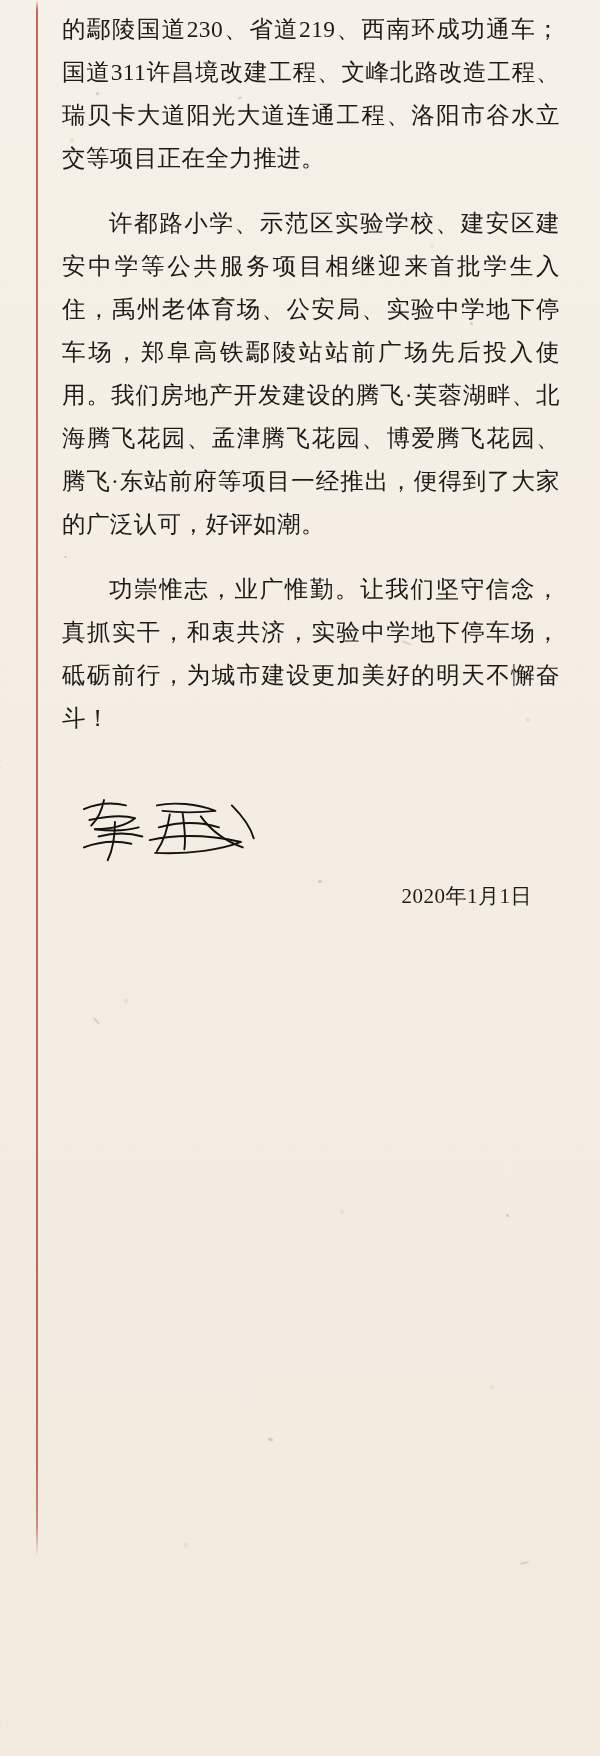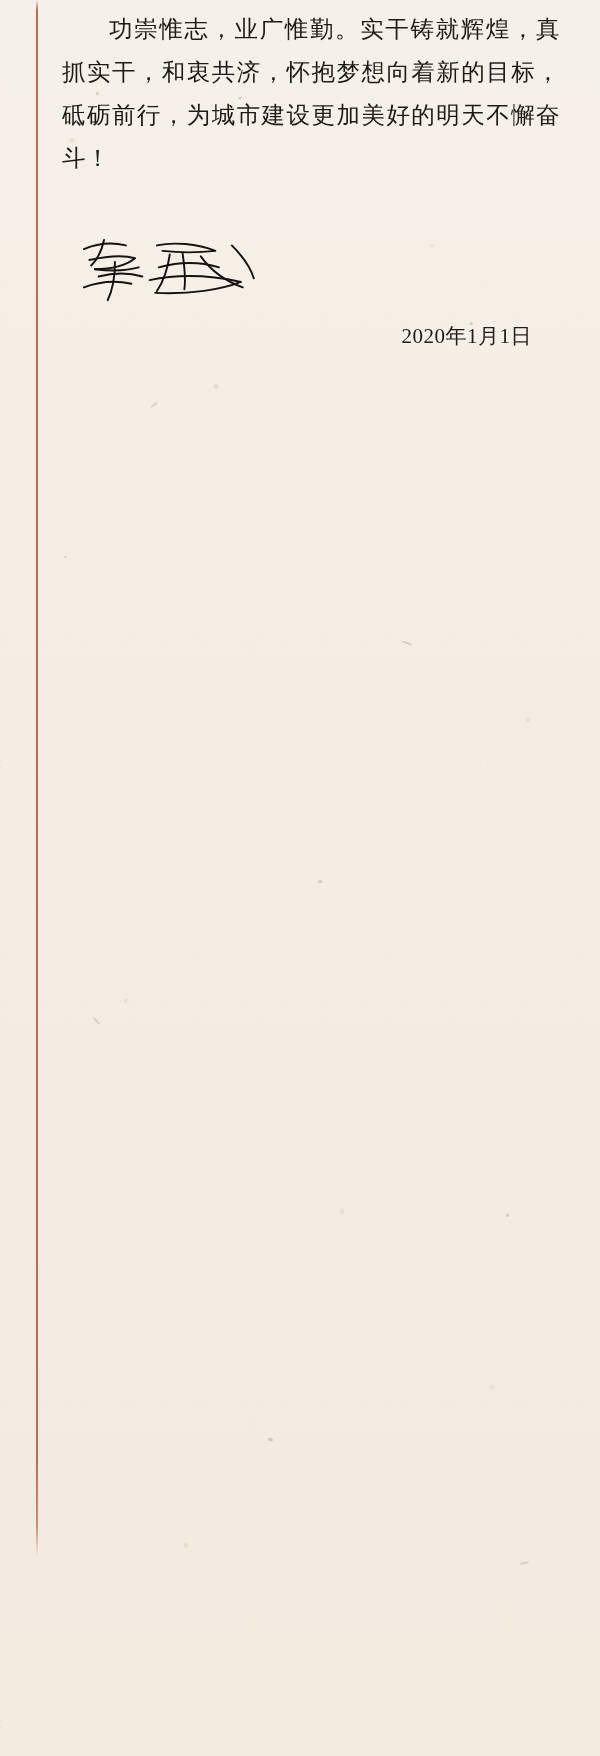--- a/index.html
+++ b/index.html
@@ -120,21 +120,23 @@
   <div class="speck" style="left:268px; top:1438px; width:5px; height:3px; transform:rotate(16deg);"></div>
   <div class="speck" style="left:506px; top:1214px; width:3px; height:3px;"></div>
   <div class="fleck" style="left:150px; top:404px; width:8px; height:2px; transform:rotate(-35deg);"></div>
   <div class="fleck" style="left:402px; top:642px; width:10px; height:2px; transform:rotate(20deg);"></div>
   <div class="fleck" style="left:92px; top:1020px; width:9px; height:2px; transform:rotate(48deg);"></div>
   <div class="fleck" style="left:520px; top:1562px; width:9px; height:2px; transform:rotate(-12deg);"></div>
 
   <div class="rule-left"></div>
 
   <div class="content">
-    <p class="para">功崇惟志，业广惟勤。实干铸就辉煌，真抓实干，和衷共济，怀抱梦想向着新的目标，砥砺前行，为城市建设更加美好的明天不懈奋斗！</p>
+    <p class="para first">的鄢陵国道230、省道219、西南环成功通车；国道311许昌境改建工程、文峰北路改造工程、瑞贝卡大道阳光大道连通工程、洛阳市谷水立交等项目正在全力推进。</p>
+    <p class="para">许都路小学、示范区实验学校、建安区建安中学等公共服务项目相继迎来首批学生入住，禹州老体育场、公安局、实验中学地下停车场，郑阜高铁鄢陵站站前广场先后投入使用。我们房地产开发建设的腾飞·芙蓉湖畔、北海腾飞花园、孟津腾飞花园、博爱腾飞花园、腾飞·东站前府等项目一经推出，便得到了大家的广泛认可，好评如潮。</p>
+    <p class="para">功崇惟志，业广惟勤。让我们坚守信念，真抓实干，和衷共济，实验中学地下停车场，砥砺前行，为城市建设更加美好的明天不懈奋斗！</p>
 
     <div class="signature-block">
       <span class="sr">handwritten-signature</span>
       <svg class="sig-mark" viewBox="0 0 230 80" width="210" height="74" aria-hidden="true">
         <g fill="none" stroke="#15110e" stroke-width="2.1" stroke-linecap="round" stroke-linejoin="round">
           <path d="M24 16 C38 10, 54 8, 70 12"></path>
           <path d="M46 6 C44 16, 40 26, 32 34"></path>
           <path d="M30 28 C48 24, 66 22, 80 26 C70 34, 54 38, 36 38"></path>
           <path d="M36 38 C52 40, 70 40, 84 36"></path>
           <path d="M40 46 C56 42, 74 42, 88 46"></path>

